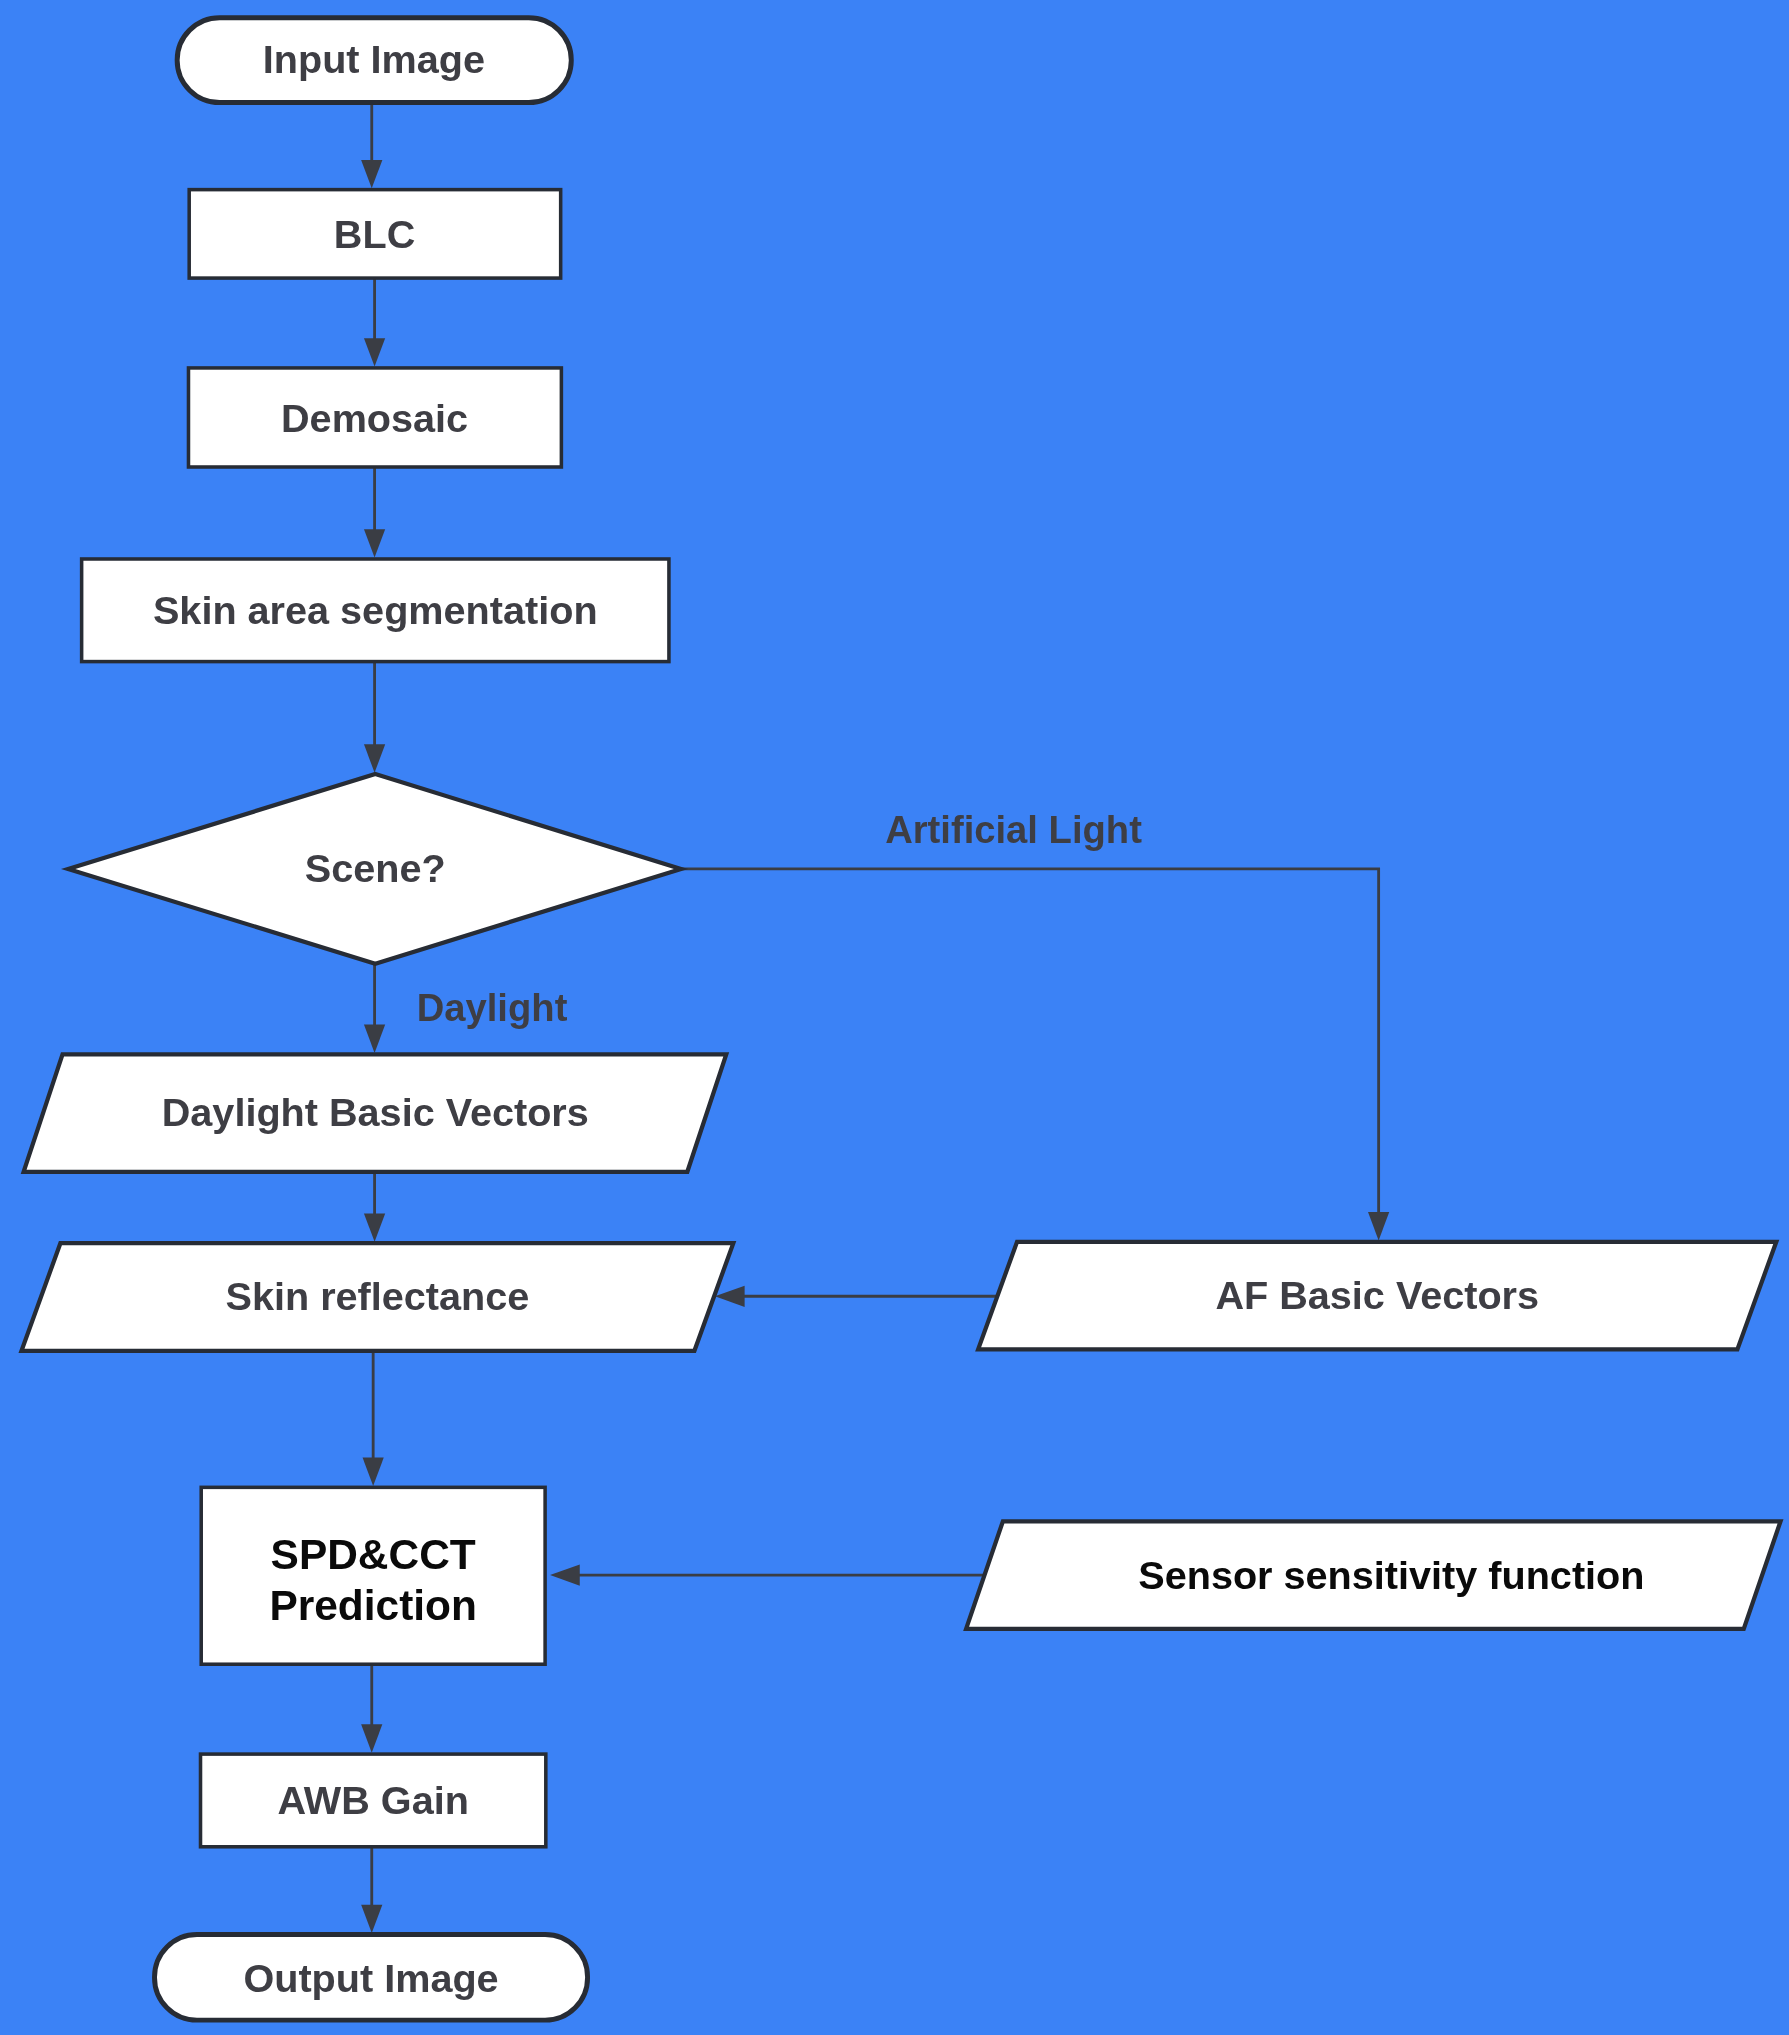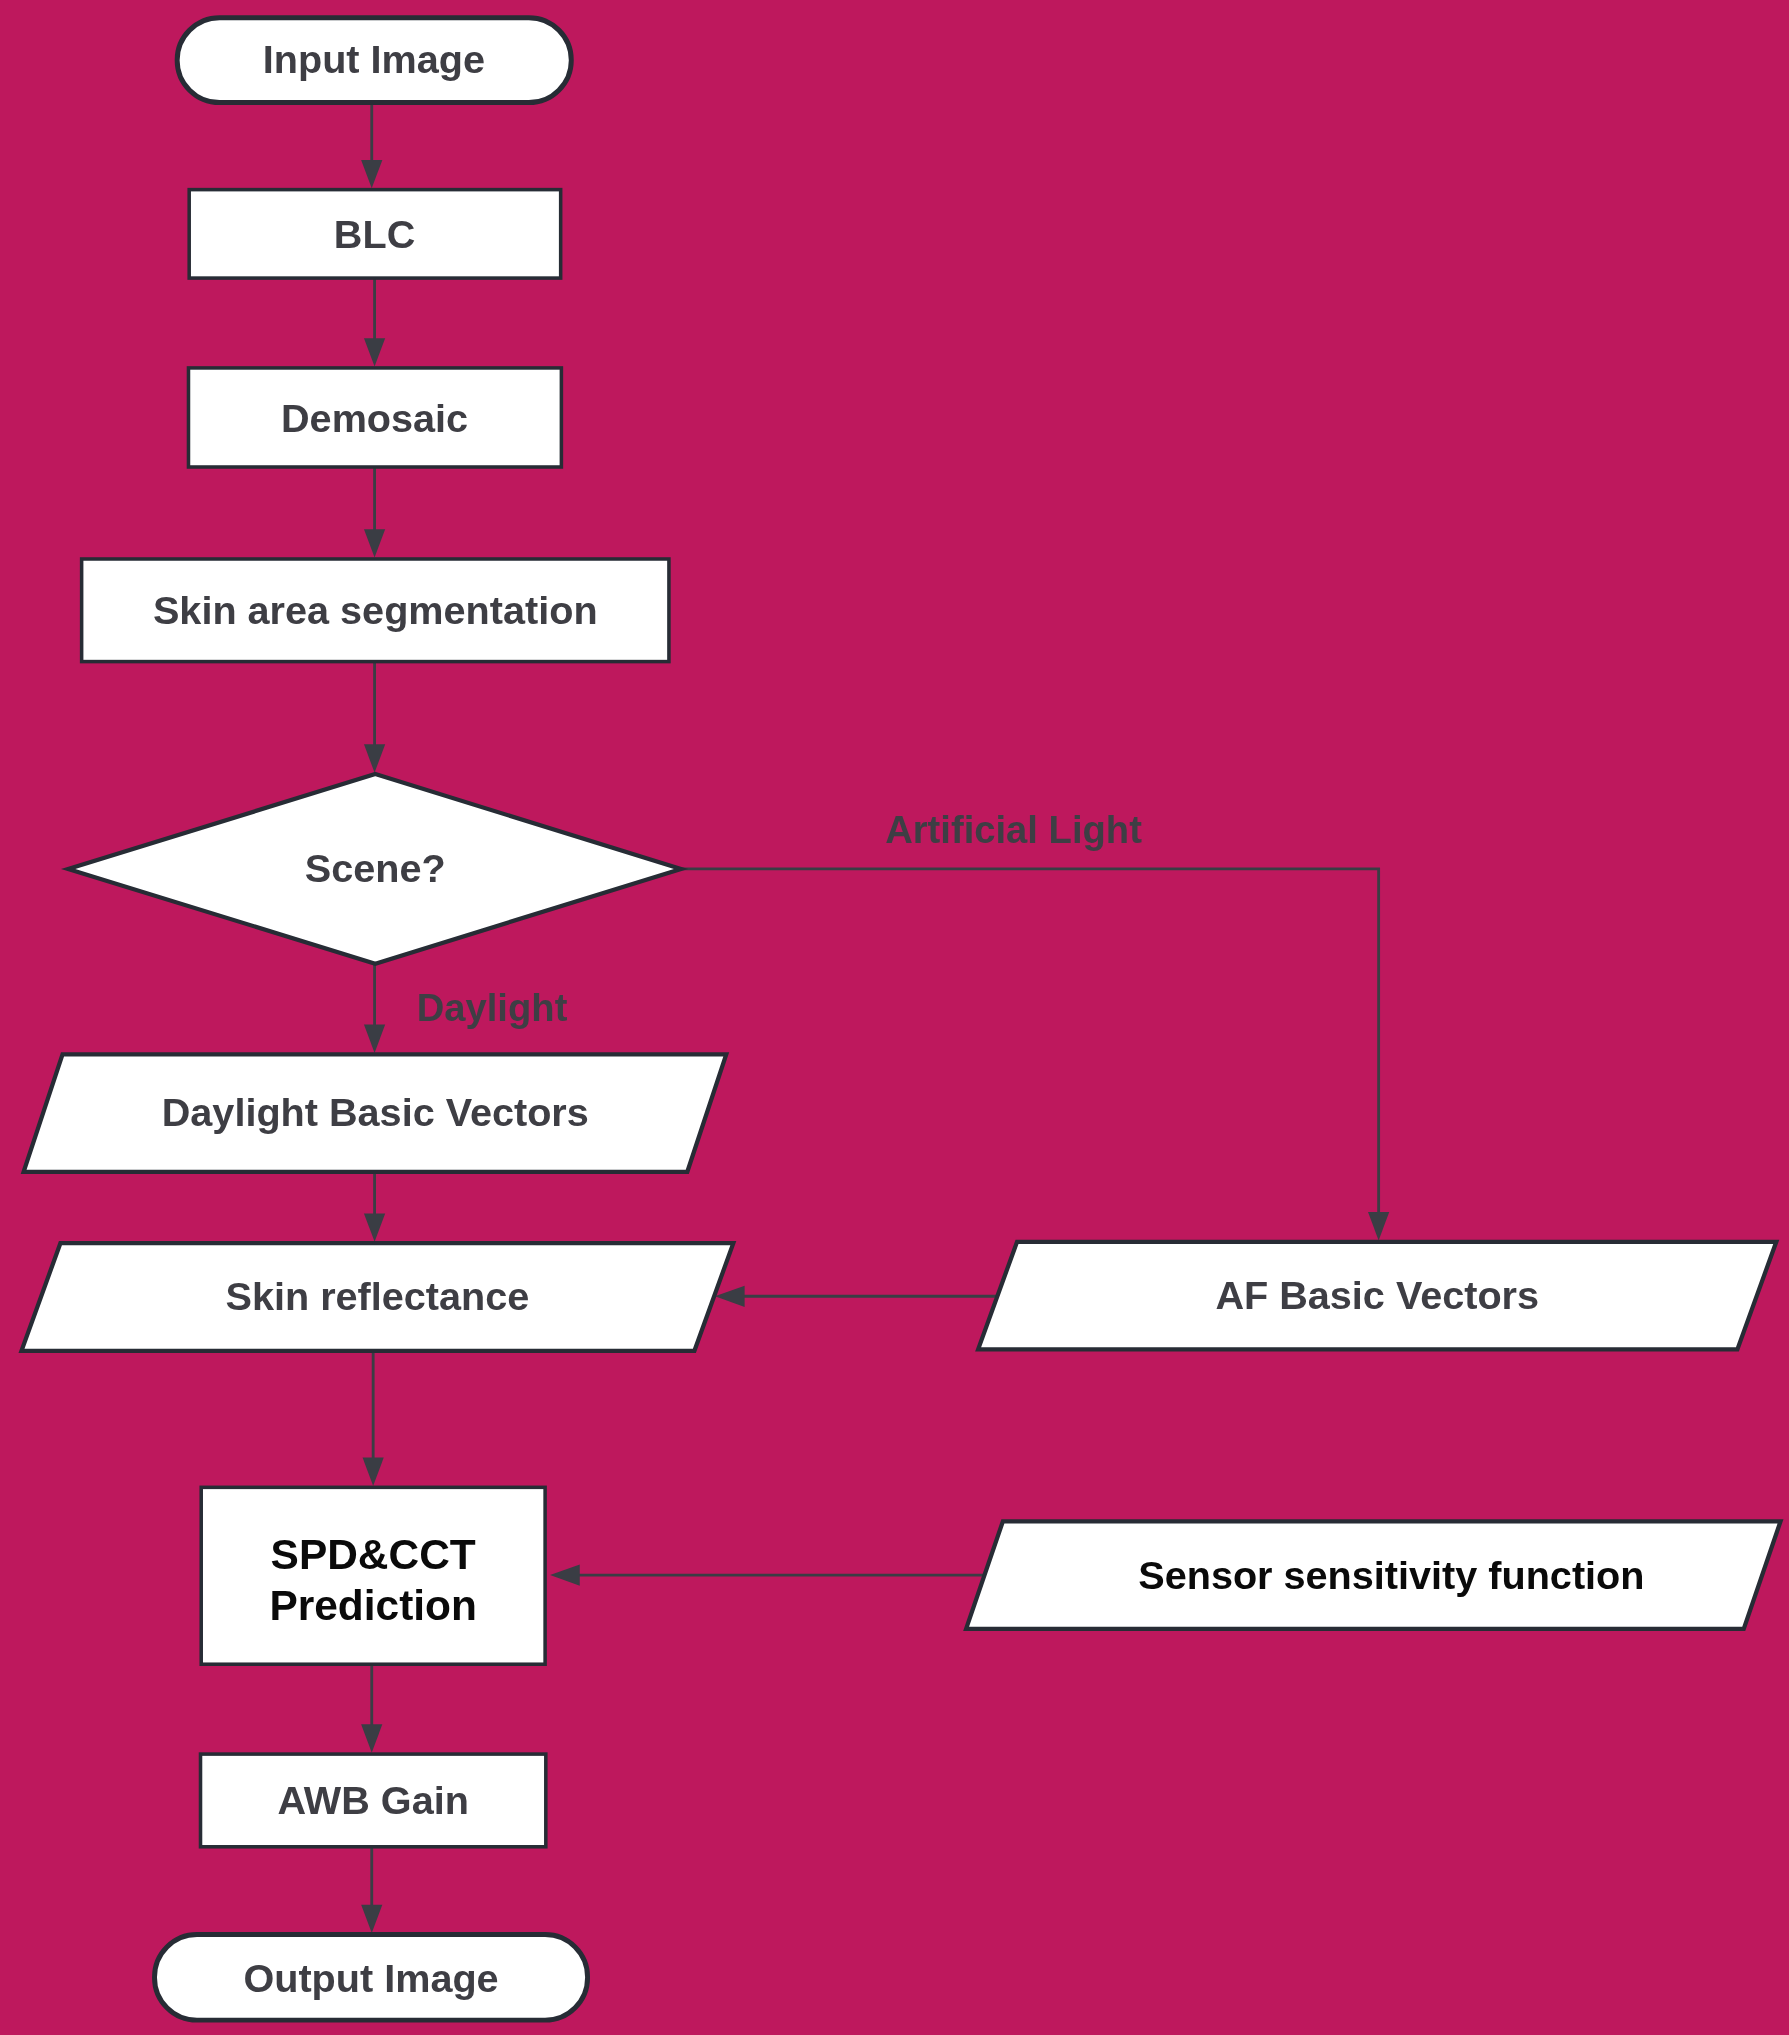--- a/index.html
+++ b/index.html
@@ -4,21 +4,21 @@
 <style>
   html, body {
     margin: 0;
     padding: 0;
     background: #ffffff;
   }
   .page {
     position: relative;
     width: 1790px;
     height: 2035px;
-    background: #be185d;
+    background: #3b82f6;
     overflow: hidden;
   }
   svg { display: block; }
   .shape {
     fill: #ffffff;
     stroke: #272c35;
   }
   .rect-shape   { stroke-width: 5px; }
   .stadium      { stroke-width: 7px; }
   .diamond      { stroke-width: 6px; }

